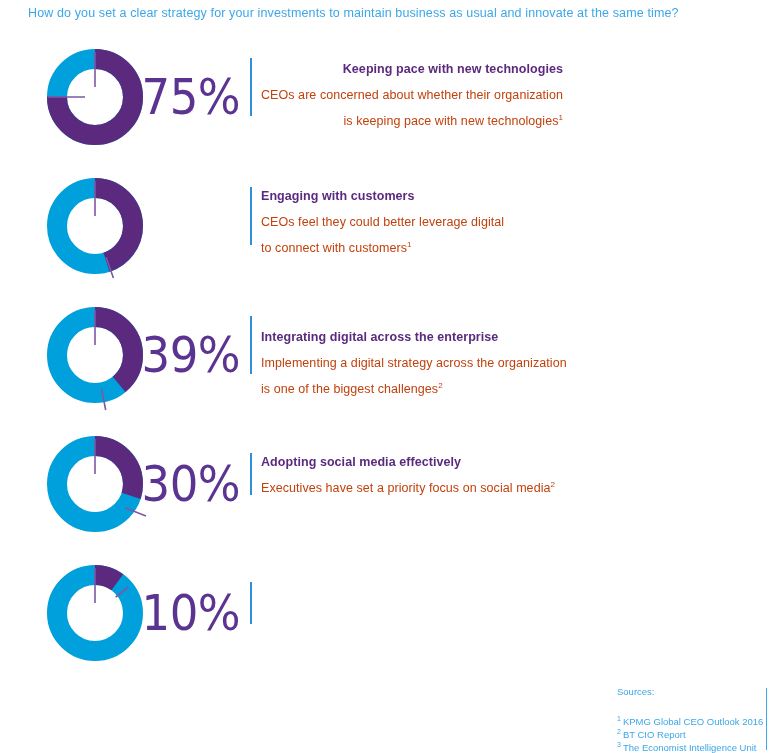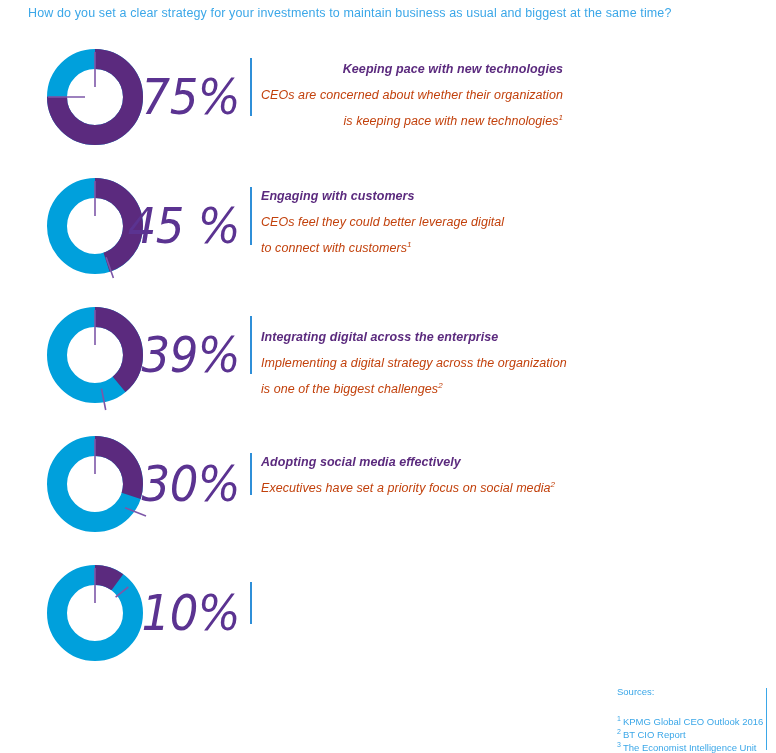--- a/index.html
+++ b/index.html
@@ -31,21 +31,20 @@
   .rows {
     position: absolute;
     left: 0;
     top: 42px;
     width: 776px;
   }
   .row {
     position: relative;
     height: 129px;
     width: 776px;
-    font-style: italic;
   }
   .donut-wrap {
     position: absolute;
     left: 40px;
     top: 0;
     width: 110px;
     height: 110px;
   }
   .donut-wrap svg {
     display: block;
@@ -140,21 +139,21 @@
     width: 1px;
     height: 62px;
     background: #3ba7e8;
   }
 </style>
 </head>
 <body>
 
 <div id="infographic">
 
-  <div class="question">How do you set a clear strategy for your investments to maintain business as usual and biggest at the same time?</div>
+  <div class="question">How do you set a clear strategy for your investments to maintain business as usual and innovate at the same time?</div>
 
   <div class="rows">
 
     <div class="row row-1">
       <div class="donut-wrap">
         <svg width="110" height="110" viewBox="0 0 110 110">
           <circle cx="55" cy="55" r="38" fill="none" stroke="#00a0dc" stroke-width="20"></circle>
           <circle cx="55" cy="55" r="38" fill="none" stroke="#5b2a7e" stroke-width="20" stroke-dasharray="179.07 59.69" transform="rotate(-90 55 55)"></circle>
           <line x1="55" y1="45" x2="55" y2="10" stroke="#7d57a8" stroke-width="1.6"></line>
           <line x1="45" y1="55" x2="8" y2="55" stroke="#7d57a8" stroke-width="1.6"></line>
@@ -171,21 +170,20 @@
 
     <div class="row row-2">
       <div class="donut-wrap">
         <svg width="110" height="110" viewBox="0 0 110 110">
           <circle cx="55" cy="55" r="38" fill="none" stroke="#00a0dc" stroke-width="20"></circle>
           <circle cx="55" cy="55" r="38" fill="none" stroke="#5b2a7e" stroke-width="20" stroke-dasharray="107.44 131.32" transform="rotate(-90 55 55)"></circle>
           <line x1="55" y1="45" x2="55" y2="10" stroke="#7d57a8" stroke-width="1.6"></line>
           <line x1="66.1" y1="86.3" x2="73.4" y2="107.0" stroke="#7d57a8" stroke-width="1.6"></line>
         </svg>
       </div>
-      <div class="pct">45 %</div>
       <div class="divider"></div>
       <div class="textblock">
         <p class="t-title">Engaging with customers</p>
         <p class="t-line">CEOs feel they could better leverage digital</p>
         <p class="t-line"><span>to connect with customers</span><sup>1</sup></p>
       </div>
     </div>
 
     <div class="row row-3">
       <div class="donut-wrap">

